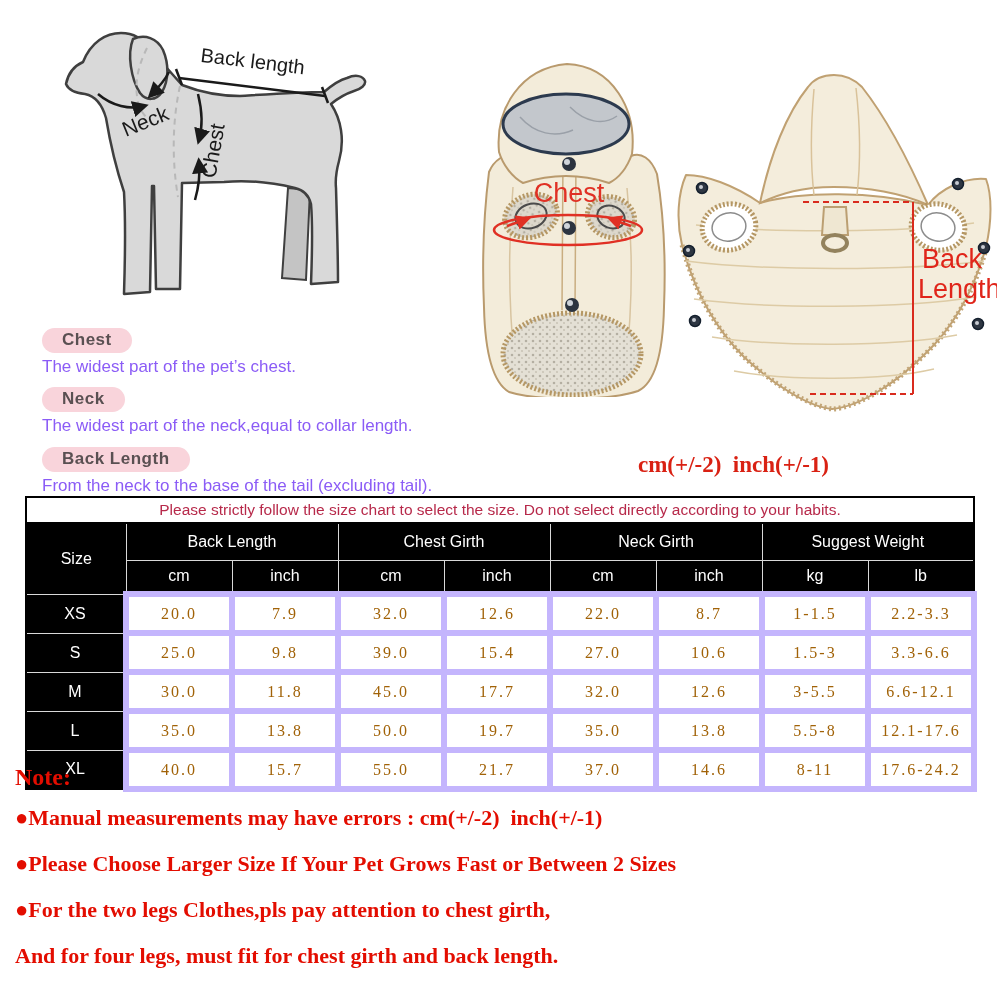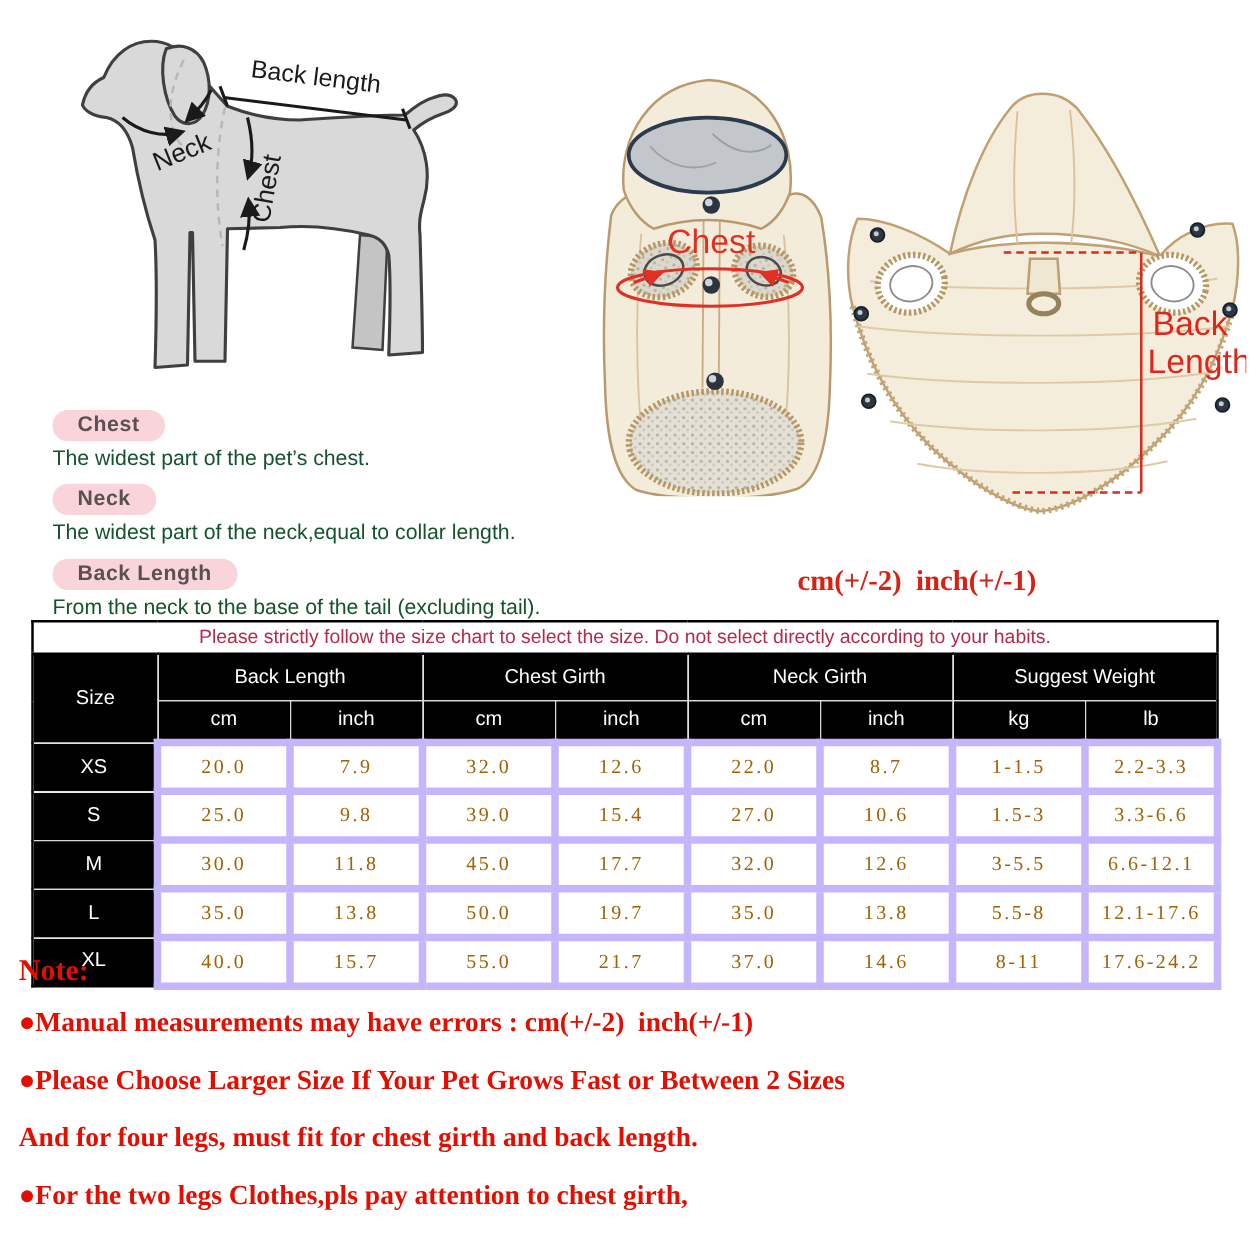--- a/index.html
+++ b/index.html
@@ -5,21 +5,21 @@
   html,body{margin:0;padding:0;background:#ffffff;}
   #canvas{position:relative;width:1000px;height:1000px;background:#ffffff;overflow:hidden;
           font-family:"Liberation Sans",sans-serif;}
   svg text{font-family:"Liberation Sans",sans-serif;}
 
   
   #definitions{position:absolute;left:42px;top:328px;width:560px;}
   .def-item{margin-bottom:10px;}
   .def-pill{display:inline-block;background:#f9d4db;border-radius:13px;padding:2px 20px 3px 20px;
             color:#5a5052;font-size:17px;font-weight:600;letter-spacing:.5px;margin-bottom:4px;}
-  .def-desc{color:#14532d;font-size:17px;line-height:1.2;white-space:pre-wrap;}
+  .def-desc{color:#8b5cf6;font-size:17px;line-height:1.2;white-space:pre-wrap;}
 
   
   #tolerance-note{position:absolute;left:638px;top:452px;font-family:"Liberation Serif",serif;
                   font-weight:bold;font-size:23px;color:#d92113;white-space:pre;}
 
   
   #size-table-wrap{position:absolute;left:25px;top:496px;width:948px;}
   table#size-table{border-collapse:collapse;table-layout:fixed;width:948px;border:2px solid #000;}
   #size-table td{padding:0;text-align:center;vertical-align:middle;overflow:hidden;}
   .warning-cell{background:#fff;color:#b7294a;font-size:15.5px;height:24px;
@@ -330,18 +330,18 @@
           </tr>
         </tbody>
     </table>
   </div>
 
   <div id="notes">
     <div class="note-title">Note:</div>
     <div>
         <div class="note-line">●Manual measurements may have errors : cm(+/-2)  inch(+/-1)</div>
         <div class="note-line">●Please Choose Larger Size If Your Pet Grows Fast or Between 2 Sizes</div>
+        <div class="note-line">●For the two legs Clothes,pls pay attention to chest girth,</div>
         <div class="note-line">And for four legs, must fit for chest girth and back length.</div>
-        <div class="note-line">●For the two legs Clothes,pls pay attention to chest girth,</div>
       </div>
   </div>
 
 </div>
 
 </body></html>

